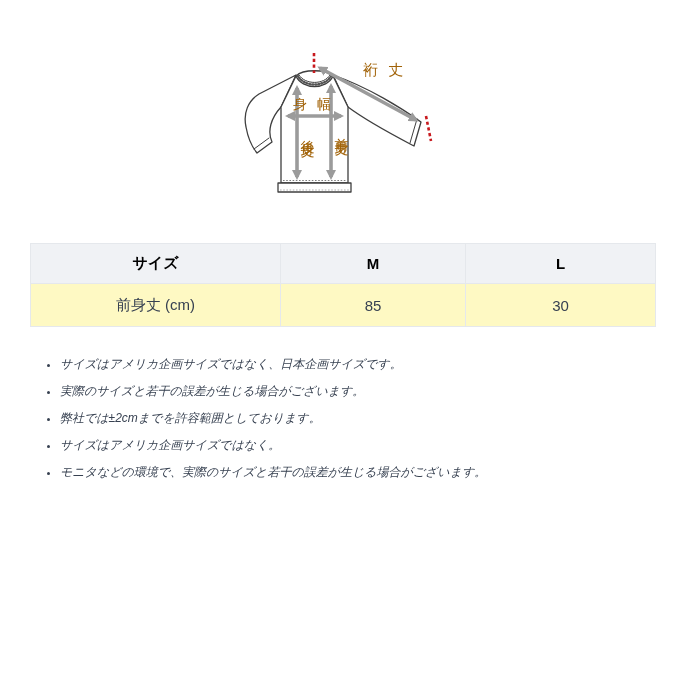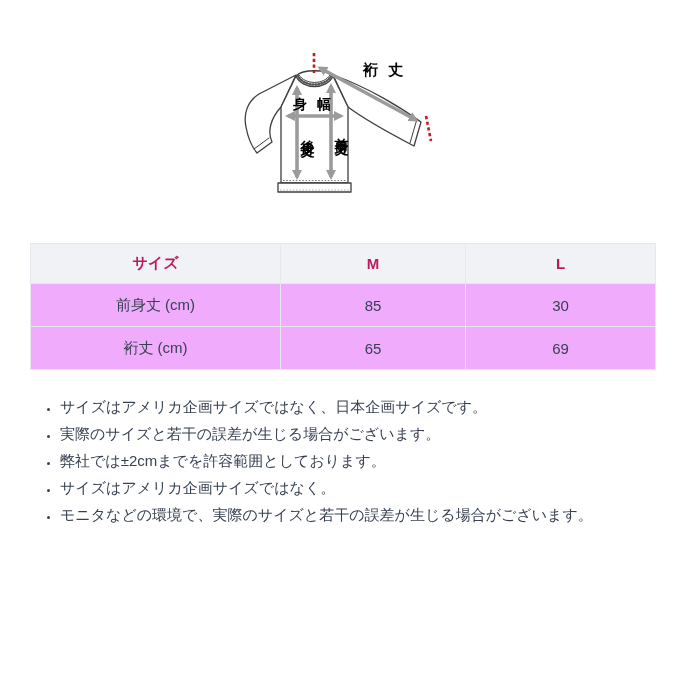--- a/index.html
+++ b/index.html
@@ -1,38 +1,38 @@
 <!DOCTYPE html>
 <html><head>
 <meta charset="utf-8">
 <style>
   * { margin:0; padding:0; box-sizing:border-box; }
   html,body { width:680px; height:680px; background:#ffffff; overflow:hidden;
     font-family:"Liberation Sans","DejaVu Sans",sans-serif; }
   
   .diagram { position:relative; width:680px; height:200px; }
   .diagram svg { position:absolute; left:0; top:0; }
-  .dg-label { position:absolute; color:#000000; font-weight:700; white-space:nowrap; }
+  .dg-label { position:absolute; color:#a16207; font-weight:400; white-space:nowrap; }
   .dg-label.h { letter-spacing:3px; }
   .dg-label.v { writing-mode:vertical-rl; text-orientation:upright; letter-spacing:2px; }
   .lbl-sleeve { left:363px; top:61px;  font-size:15px; }
   .lbl-width  { left:293px; top:96px;  font-size:14px; }
   .lbl-back   { left:299px; top:129px; font-size:14px; }
   .lbl-front  { left:333px; top:127px; font-size:14px; }
   
   .table-wrap { margin:43px 25px 0 30px; }
   table.size { width:625px; border-collapse:collapse; table-layout:fixed;
     color:#374151; font-size:15px; }
   table.size col.c1 { width:250px; } table.size col.c2 { width:185px; } table.size col.c3 { width:190px; }
   table.size th, table.size td { border:1px solid #e5e8ec; text-align:center; vertical-align:middle; }
-  table.size th { height:40px; background:#f0f2f5; font-weight:700; color:#be185d; }
-  table.size td { height:43px; background:#f0abfc; font-weight:400; }
+  table.size th { height:40px; background:#f0f2f5; font-weight:700; color:#000000; }
+  table.size td { height:43px; background:#fef9c3; font-weight:400; }
   
   ul.notes { margin:30px 0 0 0; padding-left:60px; list-style:disc outside; color:#374151; }
-  ul.notes li { font-size:15px; line-height:14px; margin-bottom:13px; }
+  ul.notes li { font-size:12px; line-height:14px; margin-bottom:13px;font-style:italic; }
   ul.notes li::marker { color:#374151; font-size:11px; }
 </style>
 </head>
 <body>
 
 <div class="diagram">
   <svg width="680" height="200" viewBox="0 0 680 200" aria-hidden="true">
     <defs>
       <marker id="ah" viewBox="0 0 10 10" refX="7" refY="5" markerWidth="2.8" markerHeight="2.8" orient="auto-start-reverse">
         <path d="M0,0 L10,5 L0,10 Z" fill="#9b9b9b"></path>
@@ -93,25 +93,20 @@
         <th>M</th>
         <th>L</th>
       </tr>
     </thead>
     <tbody>
       <tr>
         <td>前身丈 (cm)</td>
         <td>85</td>
         <td>30</td>
       </tr>
-      <tr>
-        <td>裄丈 (cm)</td>
-        <td>65</td>
-        <td>69</td>
-      </tr>
     </tbody>
   </table>
 </div>
 
 <ul class="notes">
   <li>サイズはアメリカ企画サイズではなく、日本企画サイズです。</li>
   <li>実際のサイズと若干の誤差が生じる場合がございます。</li>
   <li>弊社では±2cmまでを許容範囲としております。</li>
   <li>サイズはアメリカ企画サイズではなく。</li>
   <li>モニタなどの環境で、実際のサイズと若干の誤差が生じる場合がございます。</li>

